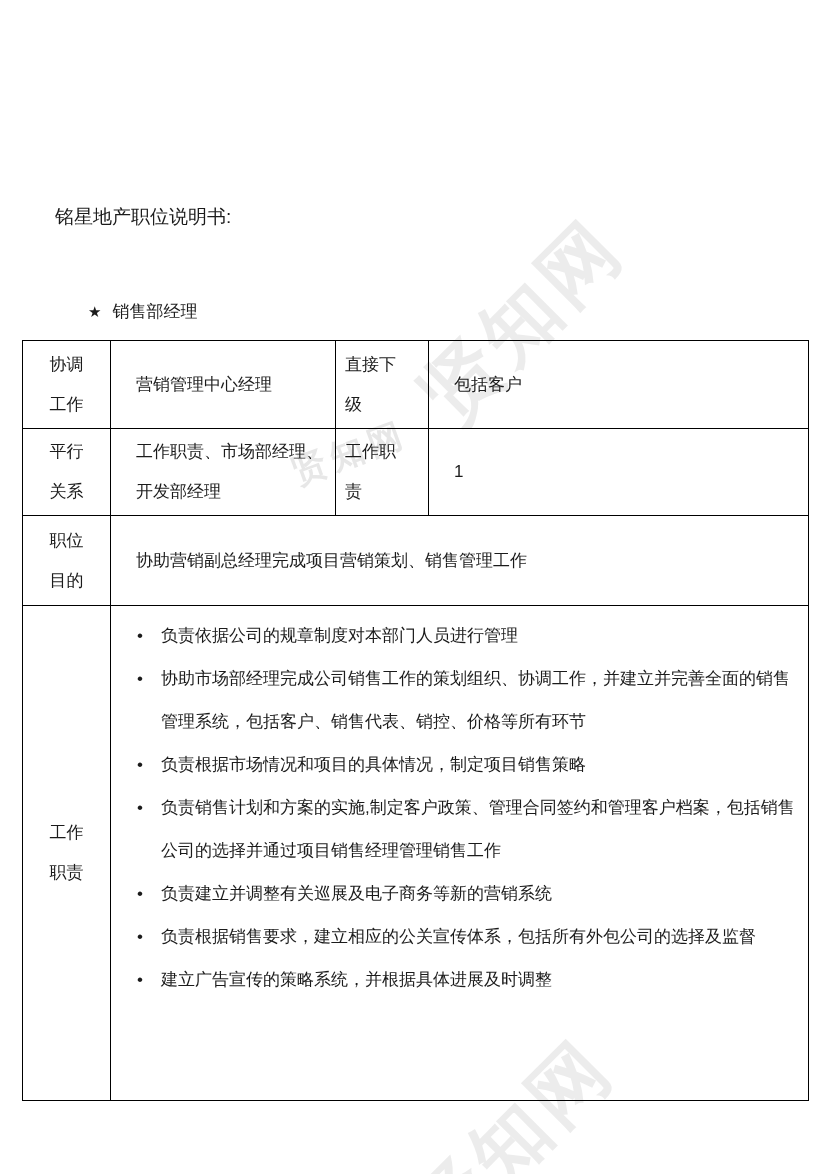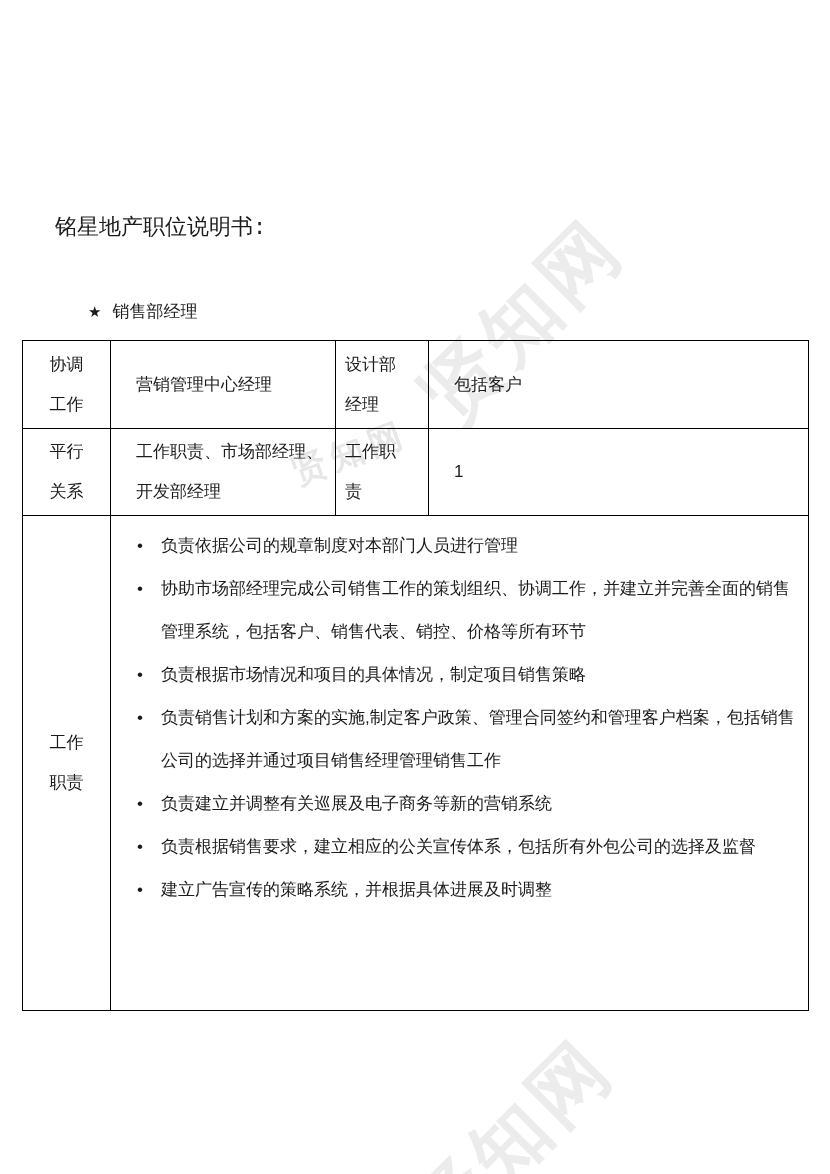--- a/index.html
+++ b/index.html
@@ -17,22 +17,22 @@
     color:rgba(120,120,120,0.14); font-weight:bold; white-space:nowrap;
     transform:rotate(-45deg); letter-spacing:6px;
   }
   .wm1 { top:270px; left:400px; font-size:76px; }
   .wm2 { top:430px; left:290px; font-size:34px; transform:rotate(-20deg); color:rgba(120,120,120,0.18); }
   .wm3 { top:1090px; left:390px; font-size:76px; }
 
   .content { position:relative; z-index:1; }
 
   .doc-title {
-    position:absolute; left:55px; top:217px;
-    font-size:22px; line-height:24px;font-family:Liberation Mono, monospace;
+    position:absolute; left:55px; top:205px;
+    font-size:19px; line-height:24px;
   }
   .section-line {
     position:absolute; left:88px; top:300px;
     font-size:17px; line-height:24px;text-align:center;
   }
   .section-line .star { margin-right:11px; font-size:15px; }
 
   table.job-table {
     position:absolute; left:22px; top:340px; width:786px;
     border-collapse:collapse; table-layout:fixed;
@@ -98,33 +98,39 @@
           <col class="col3">
           <col class="col4">
       </colgroup>
       <tbody>
         <tr class="r2">
           <td class="lbl1">
               <div class="lblbox">协调工作</div>
             </td>
           <td class="val">营销管理中心经理</td>
           <td class="lbl3">
-              <div class="lblbox">设计部经理</div>
+              <div class="lblbox">直接下级</div>
             </td>
           <td class="val">包括客户</td>
         </tr>
         <tr class="r3">
           <td class="lbl1">
               <div class="lblbox">平行关系</div>
             </td>
           <td class="val">工作职责、市场部经理、开发部经理</td>
           <td class="lbl3">
               <div class="lblbox">工作职责</div>
             </td>
           <td class="val">1</td>
+        </tr>
+        <tr class="r4">
+          <td class="lbl1">
+              <div class="lblbox">职位目的</div>
+            </td>
+          <td class="val" colspan="3">协助营销副总经理完成项目营销策划、销售管理工作</td>
         </tr>
         <tr class="r5">
           <td class="lbl1">
               <div class="lblbox">工作职责</div>
             </td>
           <td class="duties" colspan="3">
             <ul class="bullets">
               <li>负责依据公司的规章制度对本部门人员进行管理</li>
               <li>协助市场部经理完成公司销售工作的策划组织、协调工作，并建立并完善全面的销售管理系统，包括客户、销售代表、销控、价格等所有环节</li>
               <li>负责根据市场情况和项目的具体情况，制定项目销售策略</li>

